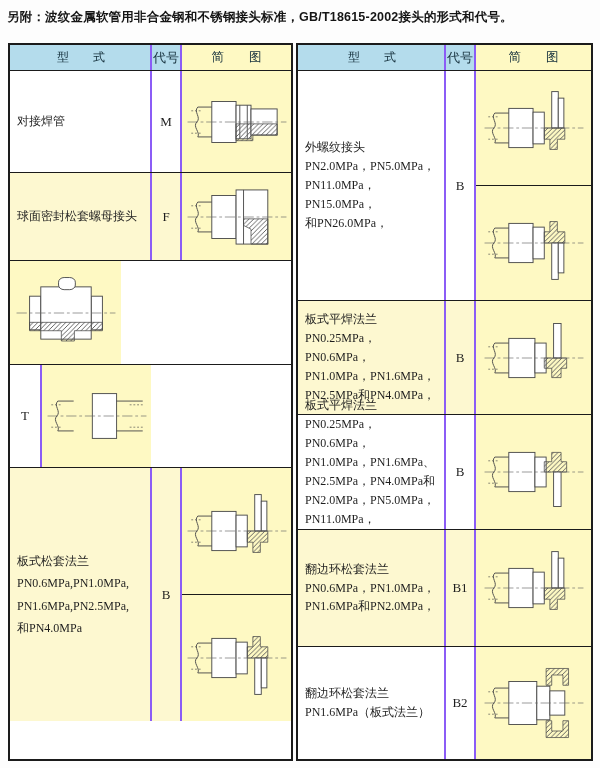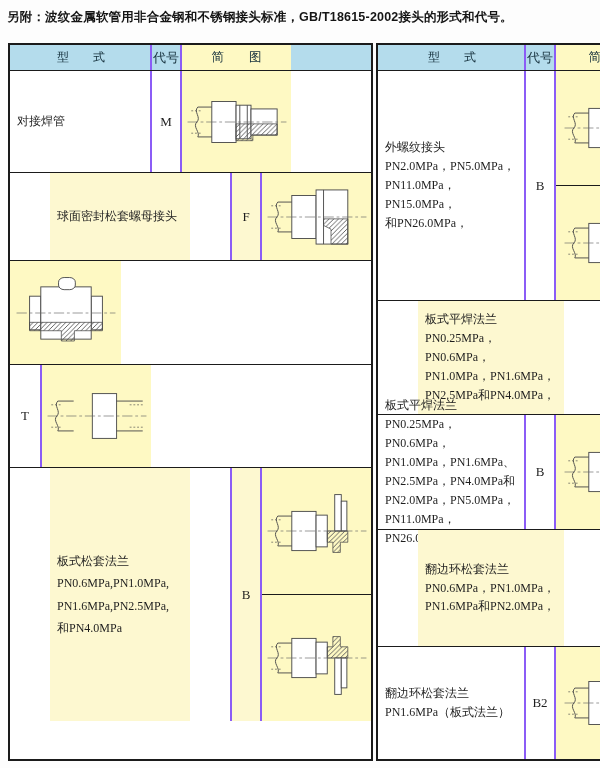--- a/index.html
+++ b/index.html
@@ -22,21 +22,21 @@
   .tbl-left .cell-type { width:140px; line-height:1.85; }
   .tbl-right .cell-type { width:146px; line-height:1.58; }
   .cell-code { width:30px; display:flex; align-items:center; justify-content:center;
     font-size:13px; }
   .cell-diag { display:flex; flex-direction:column; background:#fef9c3; }
   .tbl-left .cell-diag { width:111px; }
   .tbl-right .cell-diag { width:117px; }
   .sub-diag { flex:1 1 0; display:flex; align-items:center; justify-content:center;
     overflow:hidden; }
   .sub-diag + .sub-diag { border-top:1px solid #1b1b1b; }
-  .hl { background:#fdf8d0;margin-left:40px; }
+  .hl { background:#fdf8d0; }
   .svg-defs { position:absolute; width:0; height:0; }
 </style>
 </head>
 <body>
 
 <svg class="svg-defs" aria-hidden="true">
   <defs>
     <pattern id="hatch" patternUnits="userSpaceOnUse" width="5" height="5">
       <path d="M0 5 L5 0" stroke="#5a5a5a" stroke-width="1" fill="none"></path>
     </pattern>

